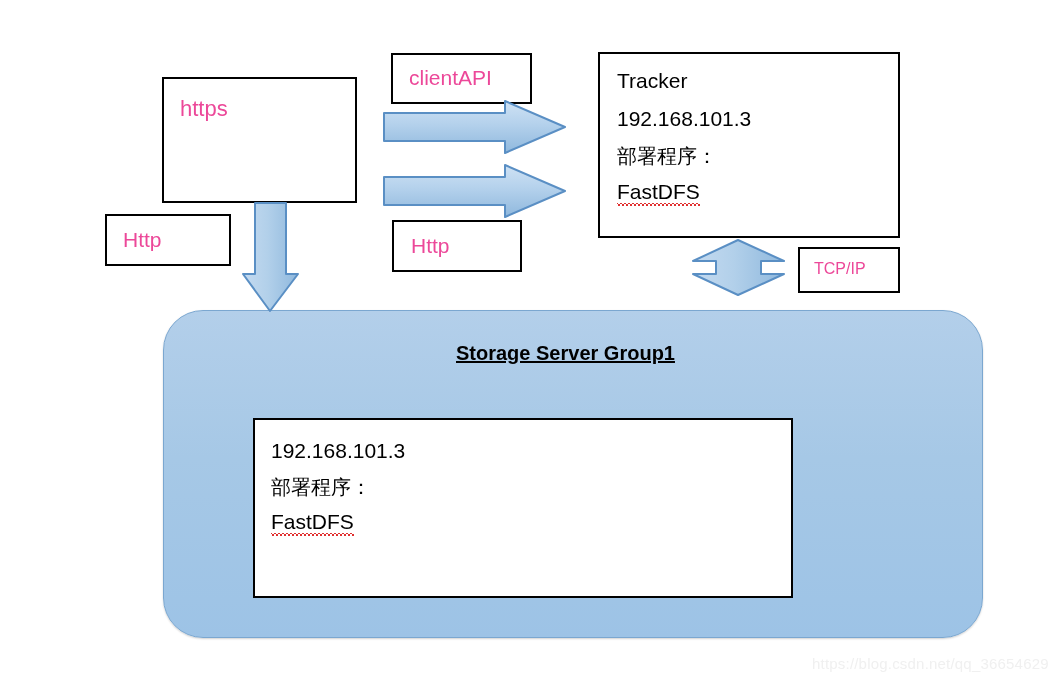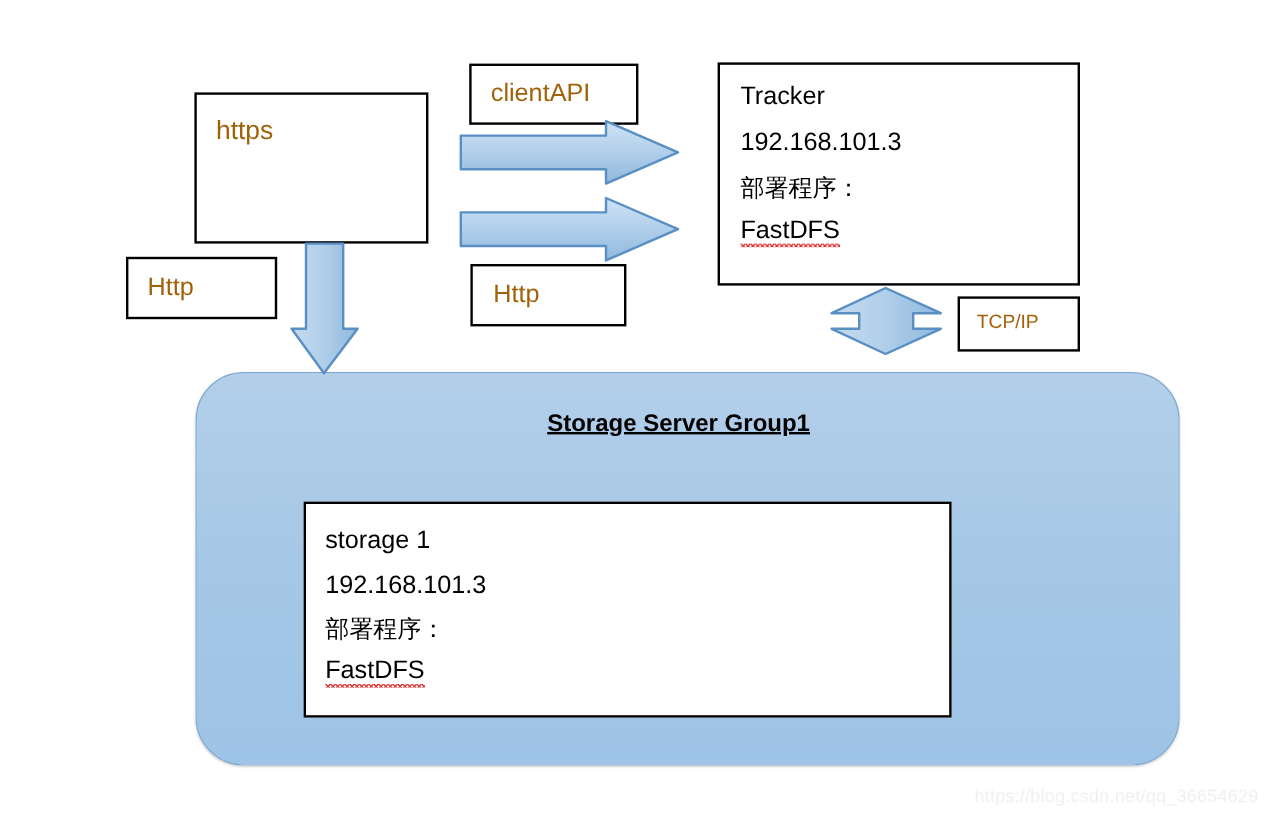--- a/index.html
+++ b/index.html
@@ -20,21 +20,21 @@
 
   
   .box {
     position: absolute;
     background: #ffffff;
     border: 2px solid #000000;
     box-sizing: border-box;
   }
   .box-label {
     position: absolute;
-    color: #a16207;
+    color: #ec4899;
     white-space: nowrap;
     line-height: 1.0;
   }
 
   
   .group-shape {
     position: absolute;
     box-sizing: border-box;
     border-radius: 40px;
     border: 1px solid #7ba7d0;
@@ -123,21 +123,20 @@
   </div>
 
   <div class="box" style="left:798px; top:247px; width:102px; height:46px;"></div>
   <div class="box-label" style="left:814px; top:261px; font-size:16px;">TCP/IP</div>
 
   <div class="group-shape" style="left:163px; top:310px; width:820px; height:328px;"></div>
   <div class="group-title" style="left:456px; top:342px; font-size:20px;">Storage Server Group1</div>
 
   <div class="box" style="left:253px; top:418px; width:540px; height:180px;"></div>
   <div class="lines" style="left:271px; top:440px; width:480px;">
-    <span class="ln" style="font-size:21px; margin-bottom:16px;">storage 1</span>
     <span class="ln" style="font-size:21px; margin-bottom:16px;">192.168.101.3</span>
     <span class="ln cn" style="font-size:20px; margin-bottom:14px;">部署程序：</span>
     <span class="ln spell" style="font-size:21px; align-self:flex-start;">FastDFS</span>
   </div>
 
   <svg class="arrow-svg" style="left:0; top:0;" width="1064" height="683" viewBox="0 0 1064 683" xmlns="http://www.w3.org/2000/svg">
     <defs>
       <linearGradient id="gradV" x1="0" y1="0" x2="1" y2="0">
         <stop offset="0%" stop-color="#c4daf0"></stop>
         <stop offset="45%" stop-color="#b2d0ea"></stop>

